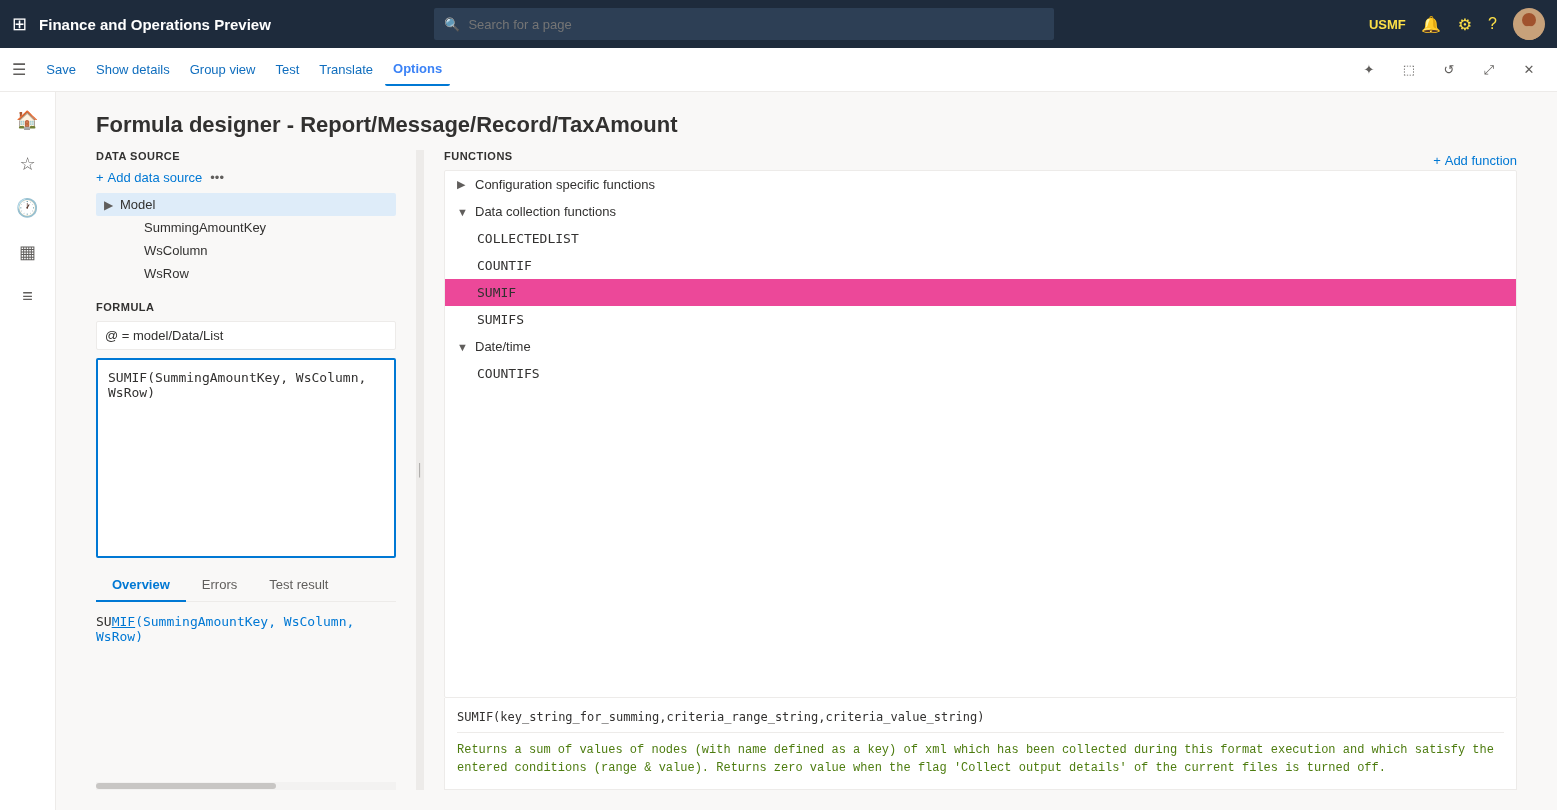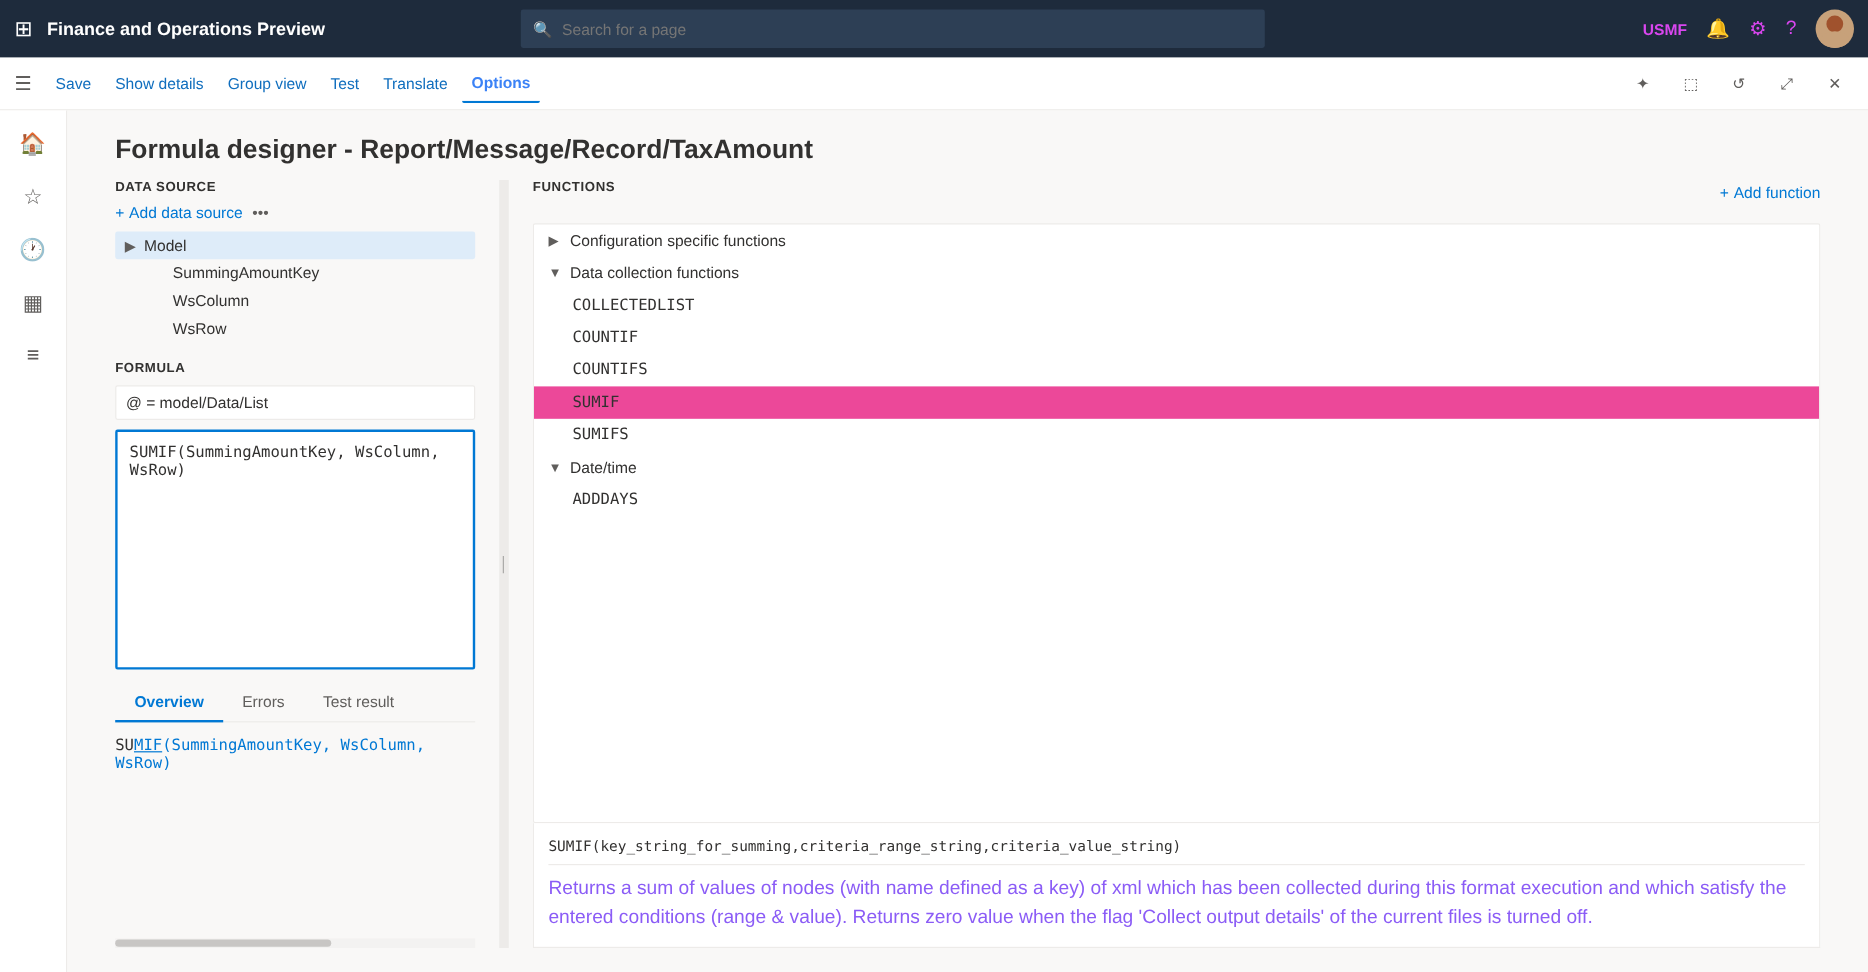--- a/index.html
+++ b/index.html
@@ -13,21 +13,21 @@
     .top-nav .app-title { font-size: 15px; font-weight: 600; color: white; flex-shrink: 0; }
     .top-nav .search-bar {
       display: flex; align-items: center; background: #2d3f55; border-radius: 2px;
       flex: 1; max-width: 620px; margin: 0 auto; height: 32px; padding: 0 10px; gap: 8px;
       color: #b0b8c1;
     }
     .top-nav .search-bar input {
       background: transparent; border: none; outline: none; color: #84cc16;
       font-size: 13px; width: 100%;
     }
-    .top-nav-right { display: flex; align-items: center; gap: 16px; margin-left: auto; color: #d946ef; }
+    .top-nav-right { display: flex; align-items: center; gap: 16px; margin-left: auto; color: #fde047; }
     .top-nav-right .usmf { font-size: 13px; font-weight: 600; }
     .top-nav-icon { font-size: 16px; cursor: pointer; }
     .avatar { width: 32px; height: 32px; border-radius: 50%; background: #c7a17a; overflow: hidden; display: flex; align-items: center; justify-content: center; }
 
     
     .command-bar {
       display: flex; align-items: center; background: white; height: 44px;
       padding: 0 12px; border-bottom: 1px solid #edebe9; gap: 4px;
     }
     .cmd-btn {
@@ -80,34 +80,34 @@
     }
 
     
     .formula-tabs { display: flex; gap: 0; margin-top: 8px; border-bottom: 1px solid #edebe9; }
     .formula-tab { padding: 8px 16px; font-size: 13px; cursor: pointer; color: #605e5c; }
     .formula-tab.active { color: #0078d4; border-bottom: 2px solid #0078d4; font-weight: 600; margin-bottom: -1px; }
     .formula-result { padding: 12px 0; font-size: 13px; font-family: 'Consolas', monospace; }
 
     
     .right-panel { flex: 1; display: flex; flex-direction: column; overflow: hidden; }
-    .functions-header { display: flex; align-items: center; justify-content: space-between; margin-bottom: 16px; }
+    .functions-header { display: flex; align-items: center; justify-content: space-between; margin-bottom: 0; }
     .add-function { display: flex; align-items: center; gap: 4px; color: #0078d4; font-size: 13px; cursor: pointer; }
 
     .functions-tree { flex: 1; overflow-y: auto; background: white; border: 1px solid #edebe9; border-radius: 2px; }
     .fn-group { }
     .fn-group-header { display: flex; align-items: center; gap: 6px; padding: 6px 12px; cursor: pointer; font-size: 13px; color: #323130; }
     .fn-item { padding: 6px 12px 6px 32px; font-size: 13px; cursor: pointer; color: #323130; font-family: 'Consolas', monospace; }
     .fn-item.selected { background: #ec4899; }
     .fn-chevron { font-size: 11px; color: #605e5c; width: 12px; }
 
     
     .fn-description { background: white; border: 1px solid #edebe9; border-top: none; padding: 12px; font-size: 13px; }
     .fn-signature { font-family: 'Consolas', monospace; font-size: 12px; color: #323130; margin-bottom: 8px; border-bottom: 1px solid #edebe9; padding-bottom: 8px; }
-    .fn-desc-text { font-size: 16px; color: #8b5cf6; line-height: 1.5; }
+    .fn-desc-text { font-size: 12px; color: #4d7c0f; line-height: 1.5; font-family: Liberation Mono, monospace; }
 
     
     ::-webkit-scrollbar { width: 6px; }
     ::-webkit-scrollbar-track { background: #f3f2f1; }
     ::-webkit-scrollbar-thumb { background: #c8c6c4; border-radius: 3px; }
 
     
     .resize-handle { width: 8px; cursor: col-resize; background: #edebe9; display: flex; align-items: center; justify-content: center; color: #a19f9d; font-size: 12px; }
   </style>
 </head>
@@ -236,31 +236,30 @@
             </div>
           </div>
 
           <div class="fn-group">
             <div class="fn-group-header">
               <span class="fn-chevron">▼</span>
               <span>Data collection functions</span>
             </div>
             <div class="fn-item">COLLECTEDLIST</div>
             <div class="fn-item">COUNTIF</div>
-            <div class="fn-item">COUNTIFS</div>
             <div class="fn-item selected">SUMIF</div>
             <div class="fn-item">SUMIFS</div>
           </div>
 
           <div class="fn-group">
             <div class="fn-group-header">
               <span class="fn-chevron">▼</span>
               <span>Date/time</span>
             </div>
-            <div class="fn-item">ADDDAYS</div>
+            <div class="fn-item">COUNTIFS</div>
           </div>
         </div>
 
         <div class="fn-description">
           <div class="fn-signature">SUMIF(key_string_for_summing,criteria_range_string,criteria_value_string)</div>
           <div class="fn-desc-text">Returns a sum of values of nodes (with name defined as a key) of xml which has been collected during this format execution and which satisfy the entered conditions (range &amp; value). Returns zero value when the flag 'Collect output details' of the current files is turned off.</div>
         </div>
       </div>
 
     </div>

